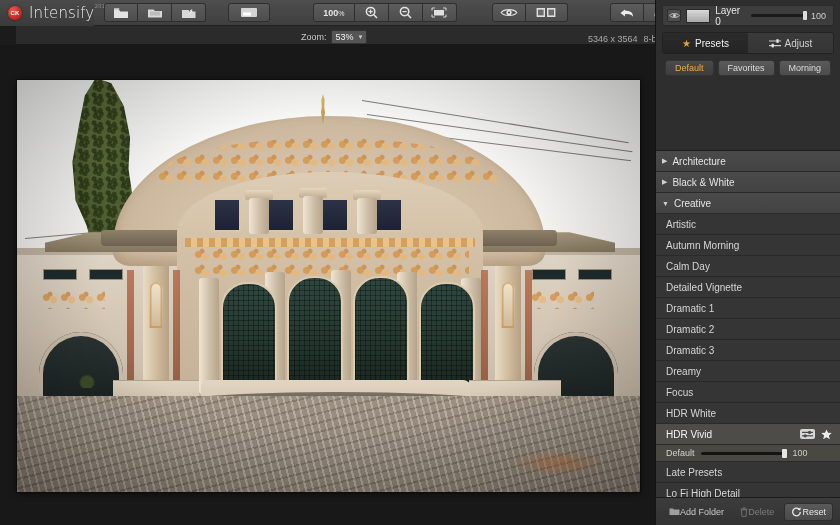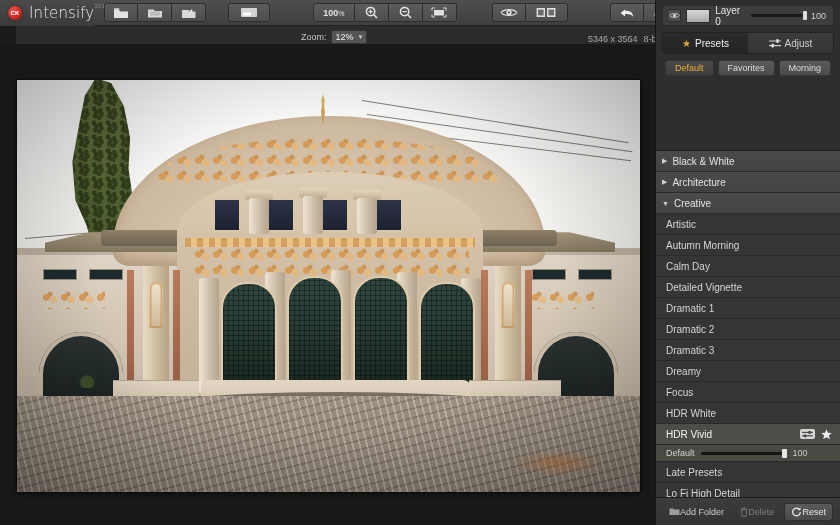--- a/index.html
+++ b/index.html
@@ -525,21 +525,21 @@
           <rect x="1" y="1" width="16" height="9" fill="url(#gr)"></rect>
         </svg>
       </div>
     </div>
   </div>
 
   <div class="infobar">
     <div class="zoom-block">
       <span class="zoom-label">Zoom:</span>
       <span class="zoom-field">
-        <span>12%</span>
+        <span>53%</span>
         <span class="zoom-caret">▼</span>
       </span>
     </div>
     <div class="info-right">
       <span>5346 x 3564</span>
       <span>8-bit</span>
     </div>
   </div>
 
   <div class="canvas">
@@ -665,25 +665,25 @@
     <div class="seg-row">
       <div class="seg active">Default</div>
       <div class="seg">Favorites</div>
       <div class="seg">Morning</div>
     </div>
 
     <div class="preset-list">
 
       <div class="cat-row">
         <span class="tri">▶</span>
-        <span>Black &amp; White</span>
+        <span>Architecture</span>
       </div>
       <div class="cat-row">
         <span class="tri">▶</span>
-        <span>Architecture</span>
+        <span>Black &amp; White</span>
       </div>
       <div class="cat-row">
         <span class="tri">▼</span>
         <span>Creative</span>
       </div>
 
       <div class="preset-row">
         <span>Artistic</span>
       </div>
       <div class="preset-row">

